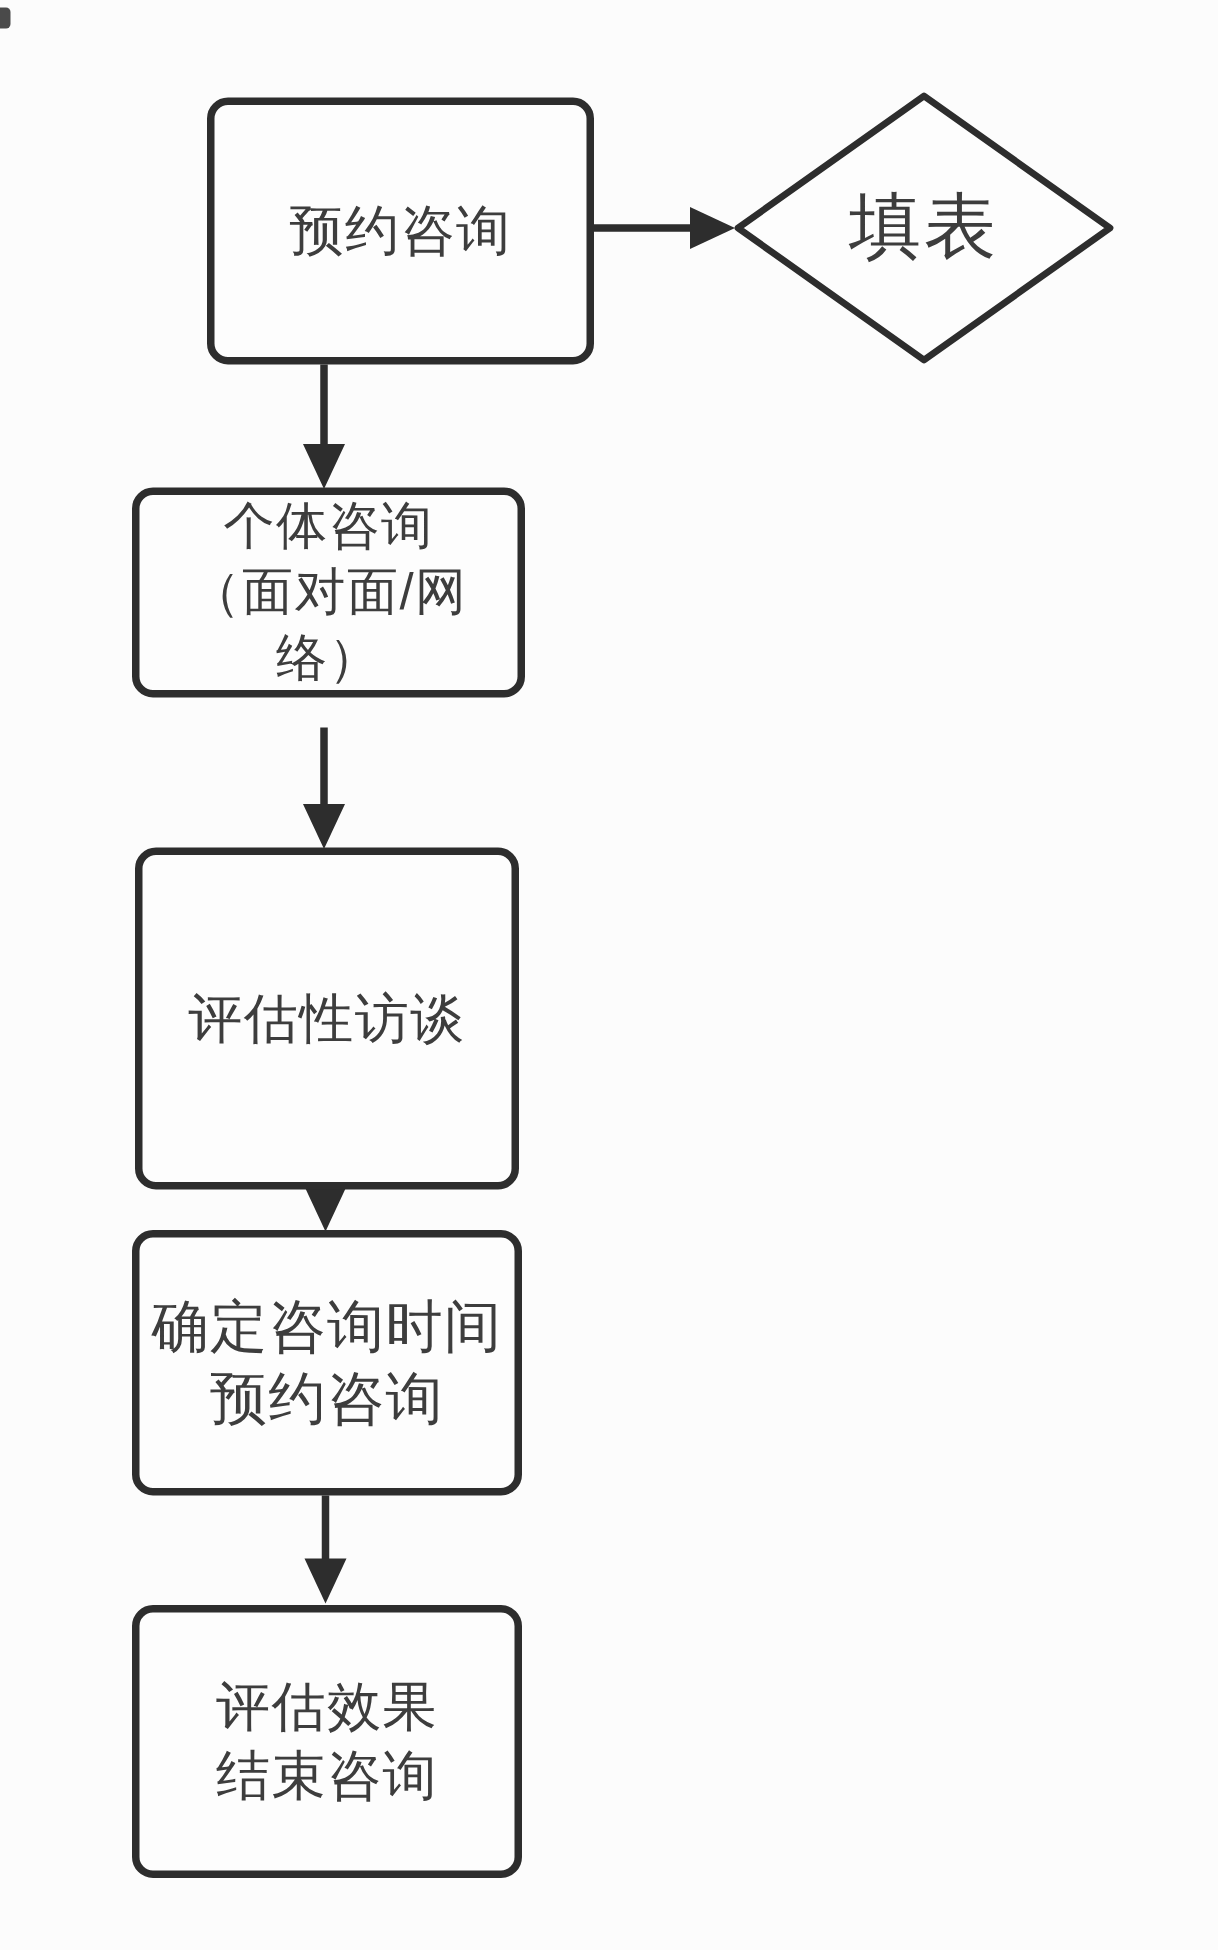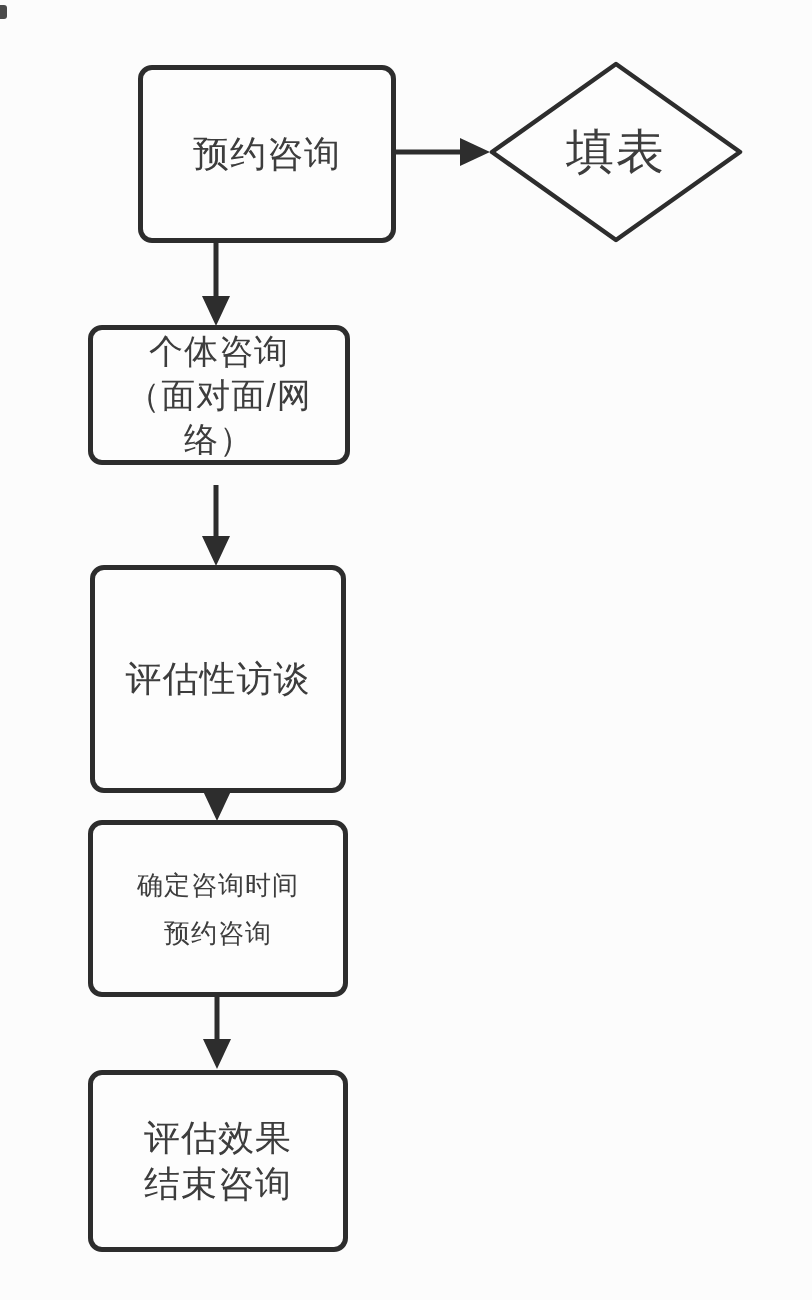--- a/index.html
+++ b/index.html
@@ -34,21 +34,21 @@
     justify-content: center;
     text-align: center;
     color: #3d3d3d;
     font-size: 36px;
     line-height: 46px;
     letter-spacing: 1px;
   }
   .n1 { left: 90px;  top: 65px;   width: 258px; height: 178px; margin-left: 48px; }
   .n2 { left: 88px;  top: 325px;  width: 262px; height: 140px; font-size: 34px; line-height: 44px; }
   .n3 { left: 90px;  top: 565px;  width: 256px; height: 228px; }
-  .n4 { left: 88px;  top: 820px;  width: 260px; height: 177px; font-size: 26px; line-height: 48px; }
+  .n4 { left: 88px;  top: 820px;  width: 260px; height: 177px; font-size: 38px; line-height: 48px; }
   .n5 { left: 88px;  top: 1070px; width: 260px; height: 182px; }
   .diamond-label {
     position: absolute;
     left: 492px;
     top: 128px;
     width: 248px;
     text-align: center;
     color: #3d3d3d;
     font-size: 48px;
     line-height: 48px;

